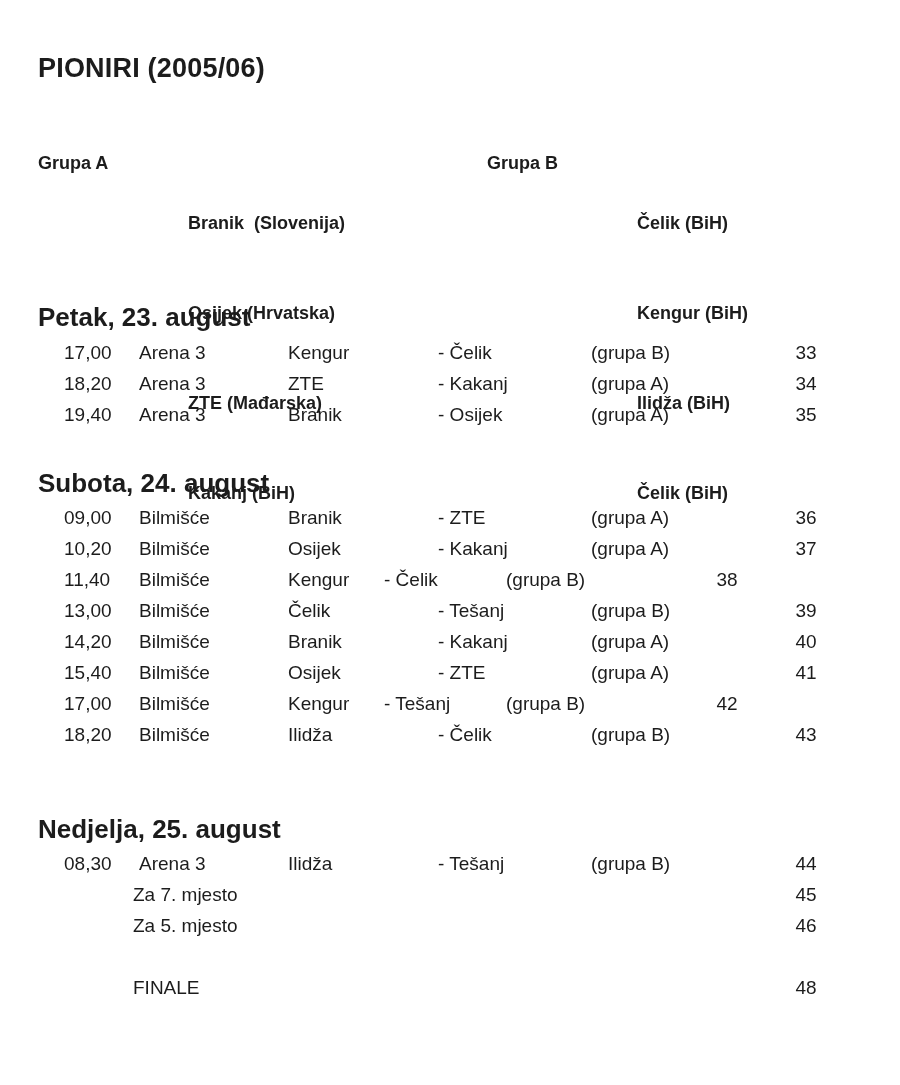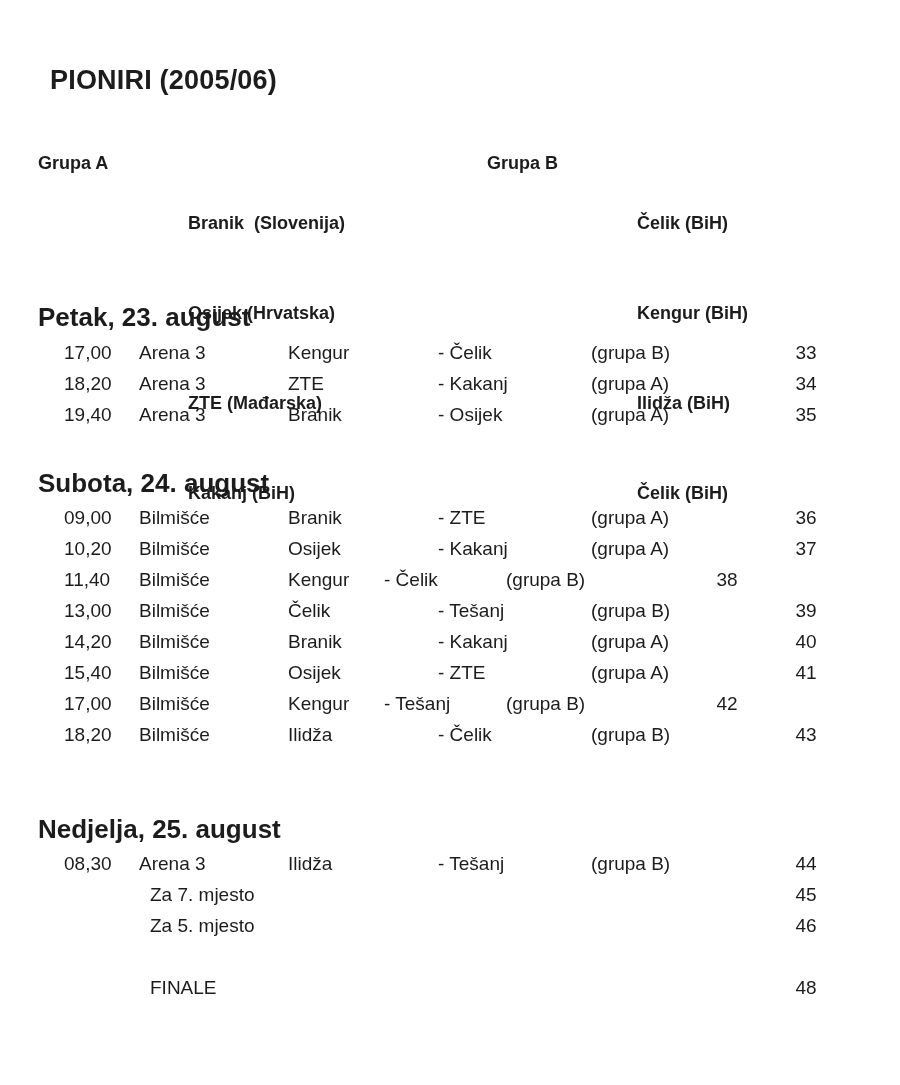--- a/index.html
+++ b/index.html
@@ -7,21 +7,21 @@
     position:relative;
     width:900px;height:1085px;
     background:#ffffff;
     color:#1c1c1c;
     font-family:"Liberation Sans", sans-serif;
     overflow:hidden;
   }
   .title{
     position:absolute;left:38px;top:53px;
     font-size:27px;font-weight:700;letter-spacing:0.2px;
-    white-space:pre;margin:12px;
+    white-space:pre;margin:0;
   }
   .grupa-label{
     position:absolute;top:148px;
     font-size:18px;font-weight:700;line-height:30px;white-space:pre;
   }
   .grupa-a-label{left:38px;}
   .grupa-b-label{left:487px;}
   .group-list{
     position:absolute;top:148px;
     font-size:18px;font-weight:700;line-height:30px;white-space:pre;
@@ -36,21 +36,21 @@
   .c{position:absolute;top:0;font-size:19px;line-height:24px;white-space:pre;}
   .c.time{left:38px;}
   .c.venue{left:113px;}
   .c.home{left:262px;}
   .c.vs{left:412px;}
   .c.grp{left:565px;}
   .c.num{left:745px;width:70px;text-align:center;}
   .row.shifted .c.vs{left:358px;}
   .row.shifted .c.grp{left:480px;}
   .row.shifted .c.num{left:666px;}
-  .c.plabel{left:124px;}
+  .c.plabel{left:107px;}
 </style>
 </head>
 <body>
 
 <div class="page">
 
   <h1 class="title">PIONIRI (2005/06)</h1>
 
   <div class="grupa-label grupa-a-label">Grupa A</div>
   <div class="group-list group-a-list">

